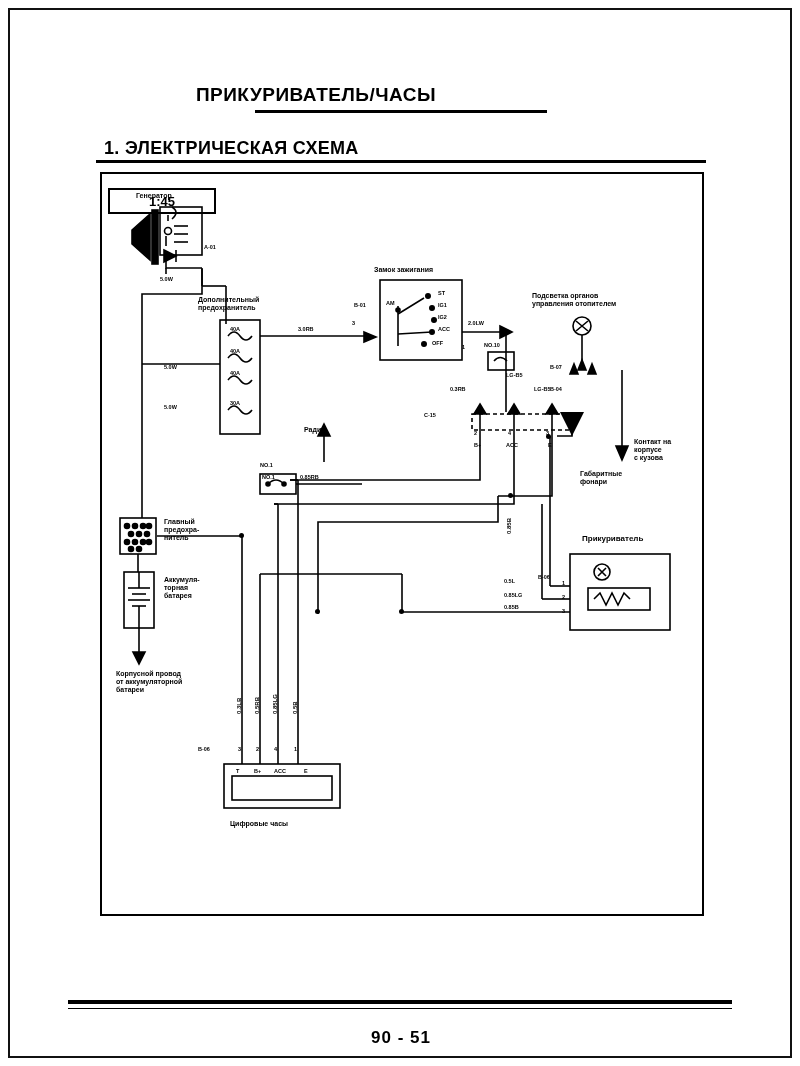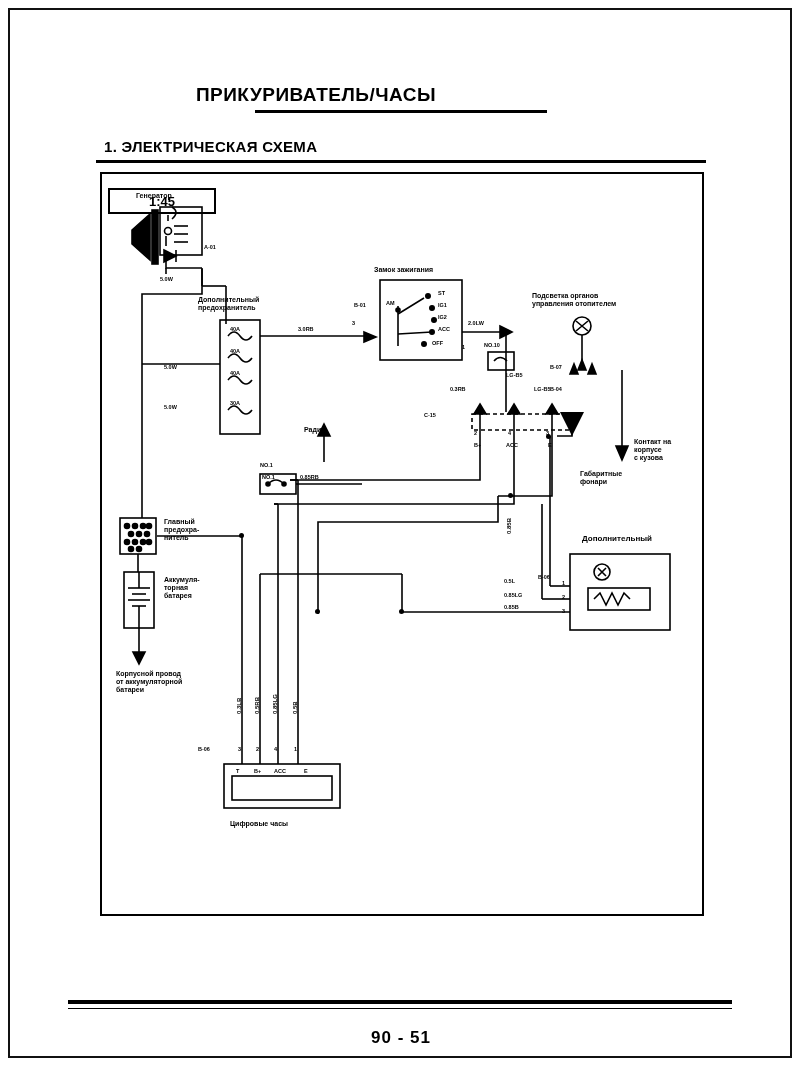--- a/index.html
+++ b/index.html
@@ -37,21 +37,21 @@
   }
   #title-rule {
     position: absolute;
     left: 255px; top: 110px;
     width: 292px; height: 3px;
     background: #000;
   }
   #section-title {
     position: absolute;
     left: 104px; top: 138px;
-    font-size: 15px;
+    font-size: 18px;
     font-weight: bold;
     letter-spacing: 0.3px;
   }
   #section-rule {
     position: absolute;
     left: 96px; top: 160px;
     width: 610px; height: 3px;
     background: #000;
   }
   
@@ -357,21 +357,21 @@
     <div class="lbl" style="left:62px; top:344px;">Главный
 предохра-
 нитель</div>
     <div class="lbl" style="left:62px; top:402px;">Аккумуля-
 торная
 батарея</div>
     <div class="lbl" style="left:14px; top:496px;">Корпусной провод
 от аккумуляторной
 батареи</div>
 
-    <div class="lbl big" style="left:480px; top:360px;">Дополнительный</div>
+    <div class="lbl big" style="left:480px; top:360px;">Прикуриватель</div>
     <div class="lbl tiny" style="left:432px; top:212px;">LG-B5</div>
     <div class="lbl tiny" style="left:404px; top:198px;">LG-B5</div>
     <div class="lbl tiny" style="left:402px; top:404px;">0.5L</div>
     <div class="lbl tiny" style="left:402px; top:418px;">0.85LG</div>
     <div class="lbl tiny" style="left:402px; top:430px;">0.85B</div>
     <div class="lbl tiny" style="left:436px; top:400px;">B-06</div>
     <div class="lbl tiny" style="left:460px; top:406px;">1</div>
     <div class="lbl tiny" style="left:460px; top:420px;">2</div>
     <div class="lbl tiny" style="left:460px; top:434px;">3</div>
 

